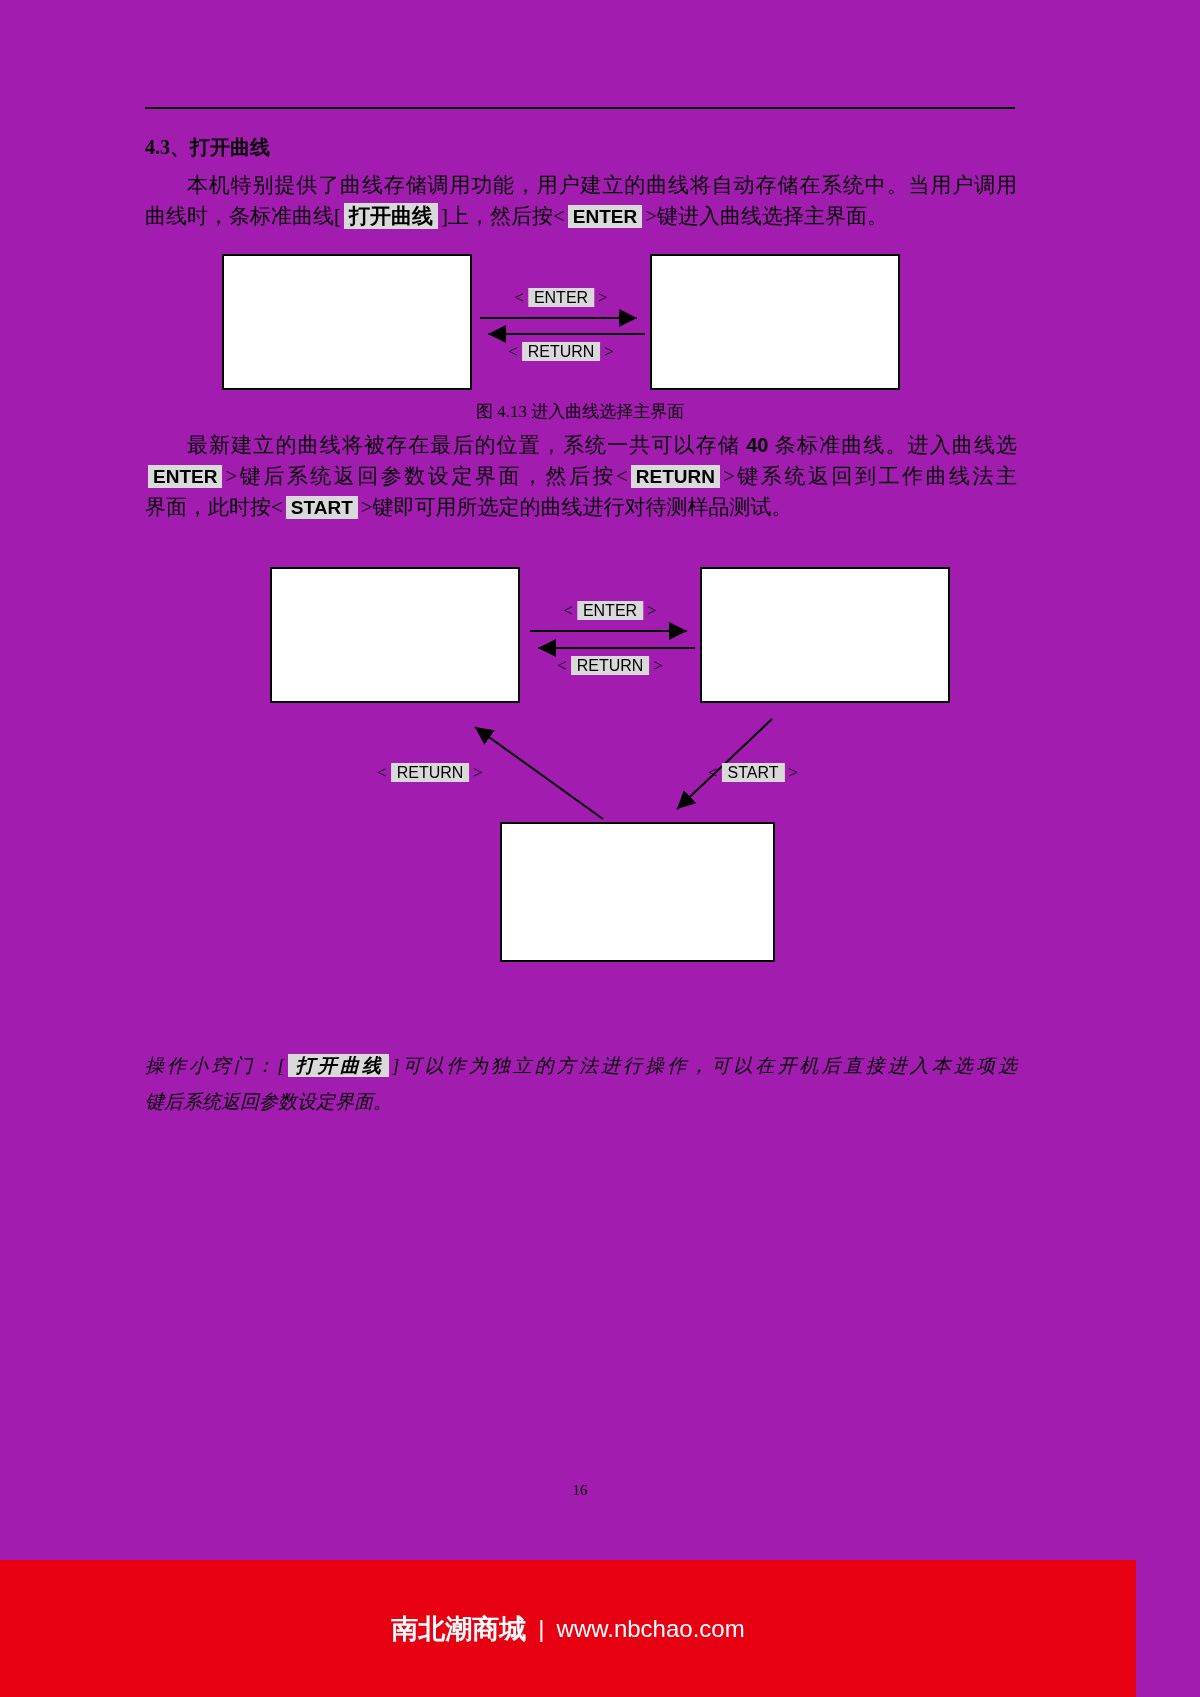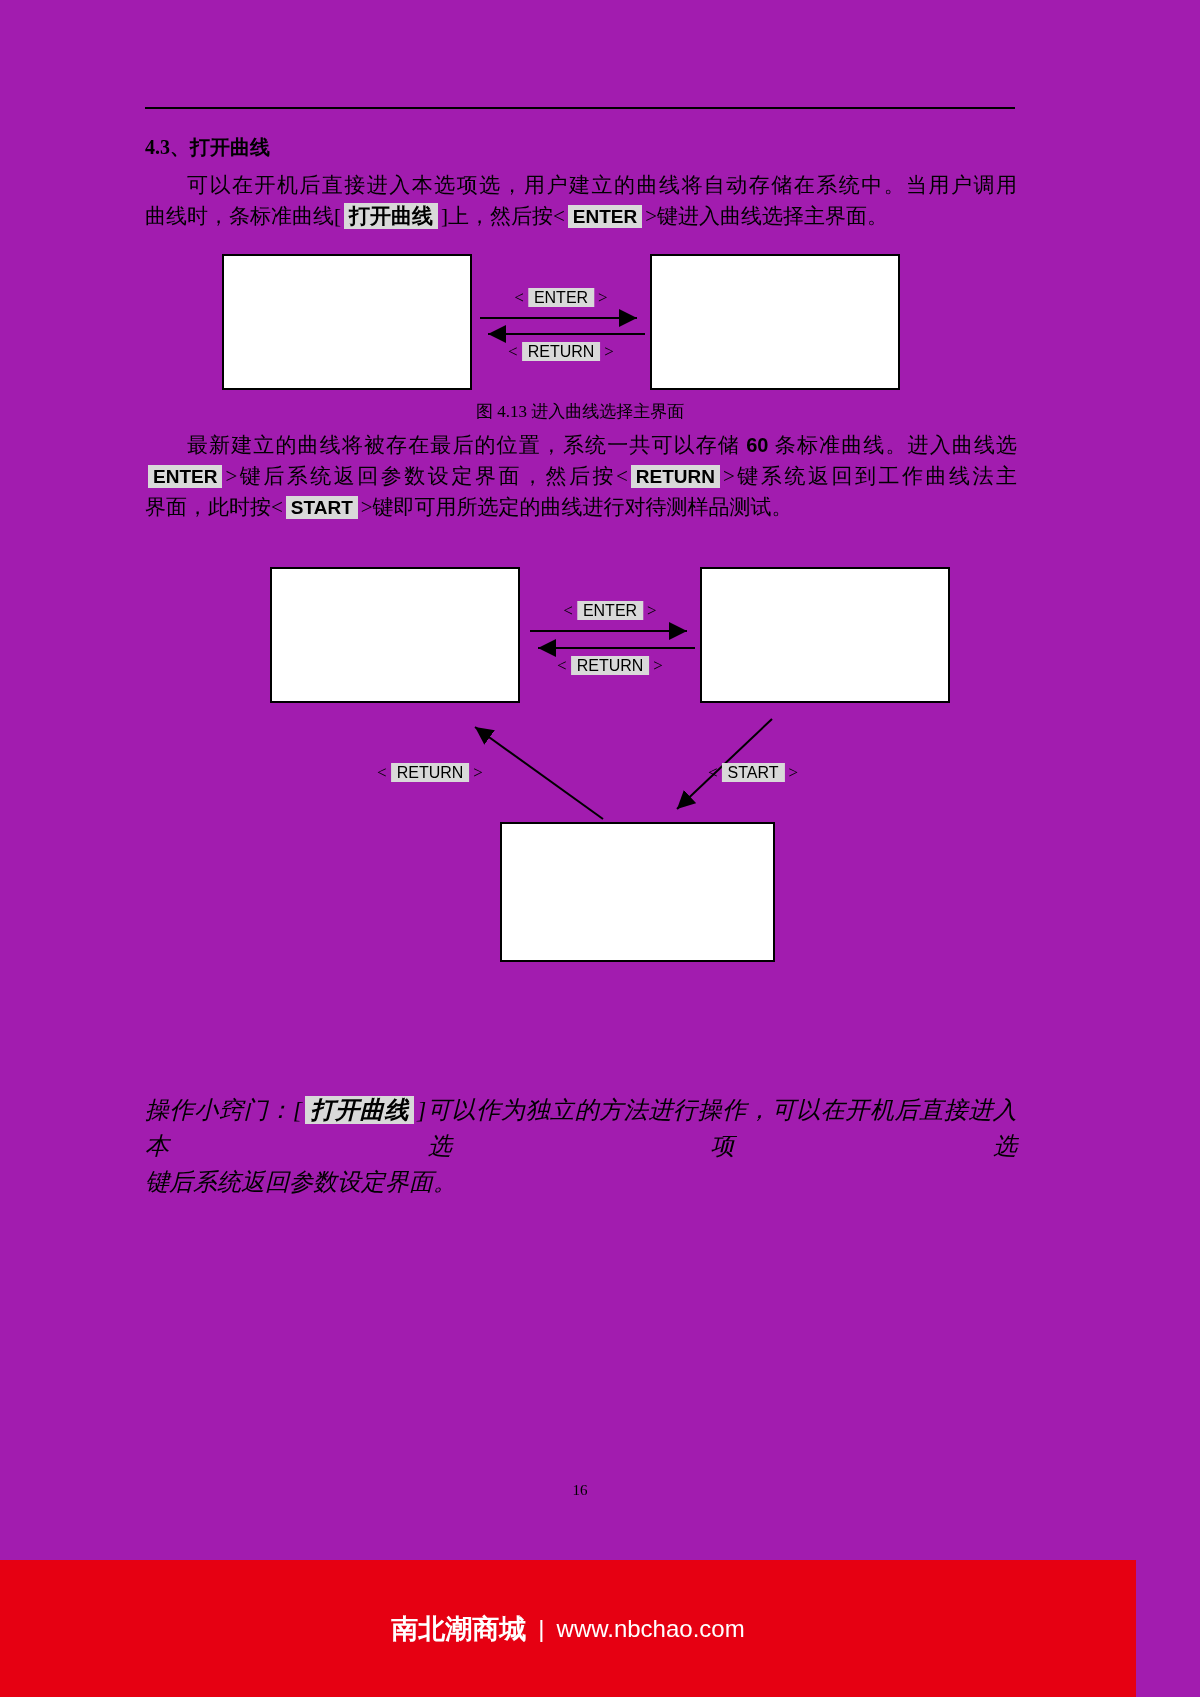--- a/index.html
+++ b/index.html
@@ -29,21 +29,21 @@
   .d2 { top:567px; height:398px; }
   .box { position:absolute; background:#fff; border:2px solid #000; }
   .arrows { position:absolute; left:0; top:0; }
   .alabel { position:absolute; transform:translateX(-50%); font-size:17px; white-space:nowrap; }
   .alabel .k { background:#d9d9d9; font-family:"Liberation Sans","DejaVu Sans",sans-serif; font-size:16px; padding:1px 6px; margin:0 4px; }
 
   .caption { position:absolute; left:145px; width:870px; text-align:center; font-size:17px; }
   .c1 { top:400px; }
   .c2 { top:1000px; }
 
-  .tip { position:absolute; left:145px; top:1048px; width:872px; font-size:24px; line-height:36px; font-style:italic;margin-top:44px; }
+  .tip { position:absolute; left:145px; top:1048px; width:872px; font-size:19px; line-height:36px; font-style:italic; }
   .tip .hl { font-style:italic; font-weight:bold; }
 
   .pageno { position:absolute; left:145px; top:1482px; width:870px; text-align:center; font-size:15px; }
 
   .footer { position:absolute; left:0; top:1560px; width:1136px; height:137px; background:#e60012;
             display:flex; align-items:center; justify-content:center; color:#fff;
             font-family:"Liberation Sans","DejaVu Sans",sans-serif; }
   .footer .site { font-size:27px; font-weight:bold; }
   .footer .sep { font-size:24px; margin:0 12px; font-weight:normal; }
   .footer .url { font-size:24px; }
@@ -53,21 +53,21 @@
 
 <div class="page">
 
   <div class="rule"></div>
 
   <div class="heading">
     <span class="h-num">4.3、</span><span class="h-title">打开曲线</span>
   </div>
 
   <div class="para" style="top:170px;">
-    <div class="line indent j">可以在开机后直接进入本选项选，用户建立的曲线将自动存储在系统中。当用户调用</div>
+    <div class="line indent j">本机特别提供了曲线存储调用功能，用户建立的曲线将自动存储在系统中。当用户调用</div>
     <div class="line">
       <span>曲线时，条标准曲线[</span><span class="hl btn-kai">打开曲线</span><span>]上，然后按&lt;</span><span class="hl key">ENTER</span><span>&gt;键进入曲线选择主界面。</span>
     </div>
   </div>
 
   <div class="diagram d1">
     <div class="box" style="left:77px; top:0; width:250px; height:136px;"></div>
     <div class="box" style="left:505px; top:0; width:250px; height:136px;"></div>
     <svg class="arrows" width="870" height="140">
       <defs>
@@ -83,21 +83,21 @@
     </div>
     <div class="alabel" style="left:416px; top:88px;">
       <span>&lt;</span><span class="k">RETURN</span><span>&gt;</span>
     </div>
   </div>
 
   <div class="caption c1">图 4.13 进入曲线选择主界面</div>
 
   <div class="para" style="top:430px;">
     <div class="line indent j">
-      <span>最新建立的曲线将被存在最后的位置，系统一共可以存储 </span><span class="num-sans">60</span><span> 条标准曲线。进入曲线选</span>
+      <span>最新建立的曲线将被存在最后的位置，系统一共可以存储 </span><span class="num-sans">40</span><span> 条标准曲线。进入曲线选</span>
     </div>
     <div class="line j">
       <span class="hl key">ENTER</span><span>&gt;键后系统返回参数设定界面，然后按&lt;</span><span class="hl key">RETURN</span><span>&gt;键系统返回到工作曲线法主</span>
     </div>
     <div class="line">
       <span>界面，此时按&lt;</span><span class="hl key">START</span><span>&gt;键即可用所选定的曲线进行对待测样品测试。</span>
     </div>
   </div>
 
   <div class="diagram d2">

